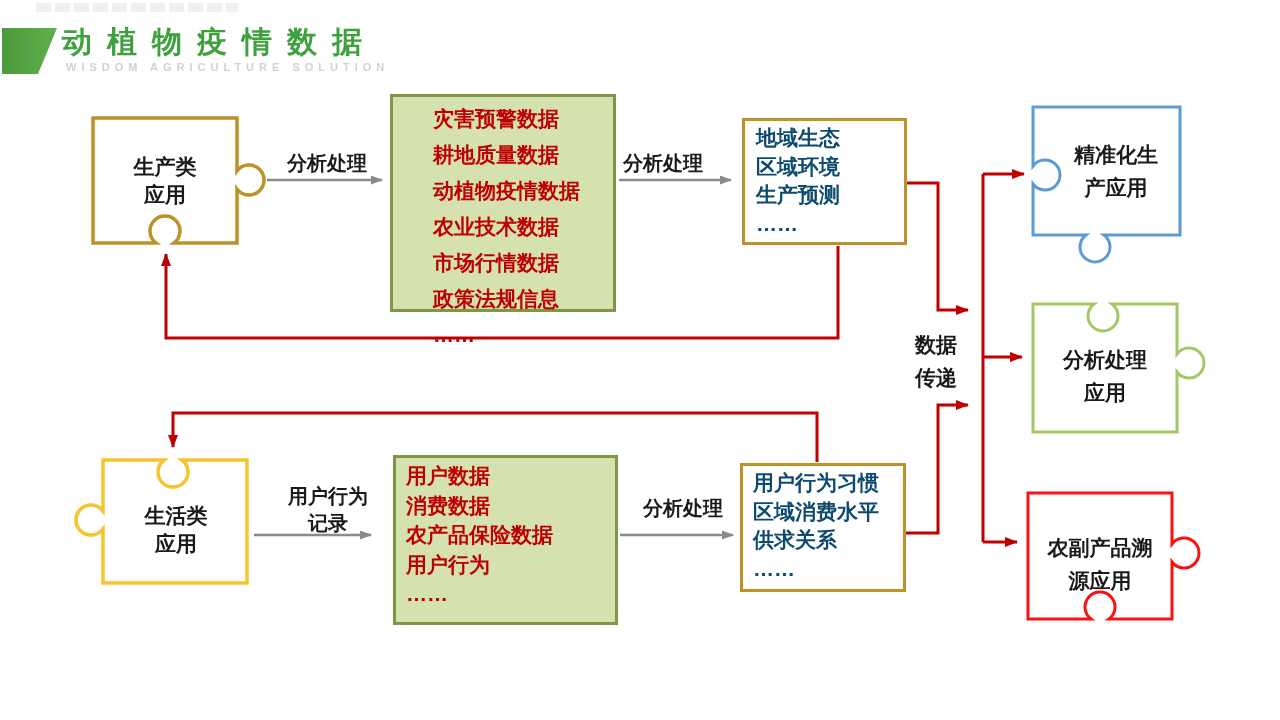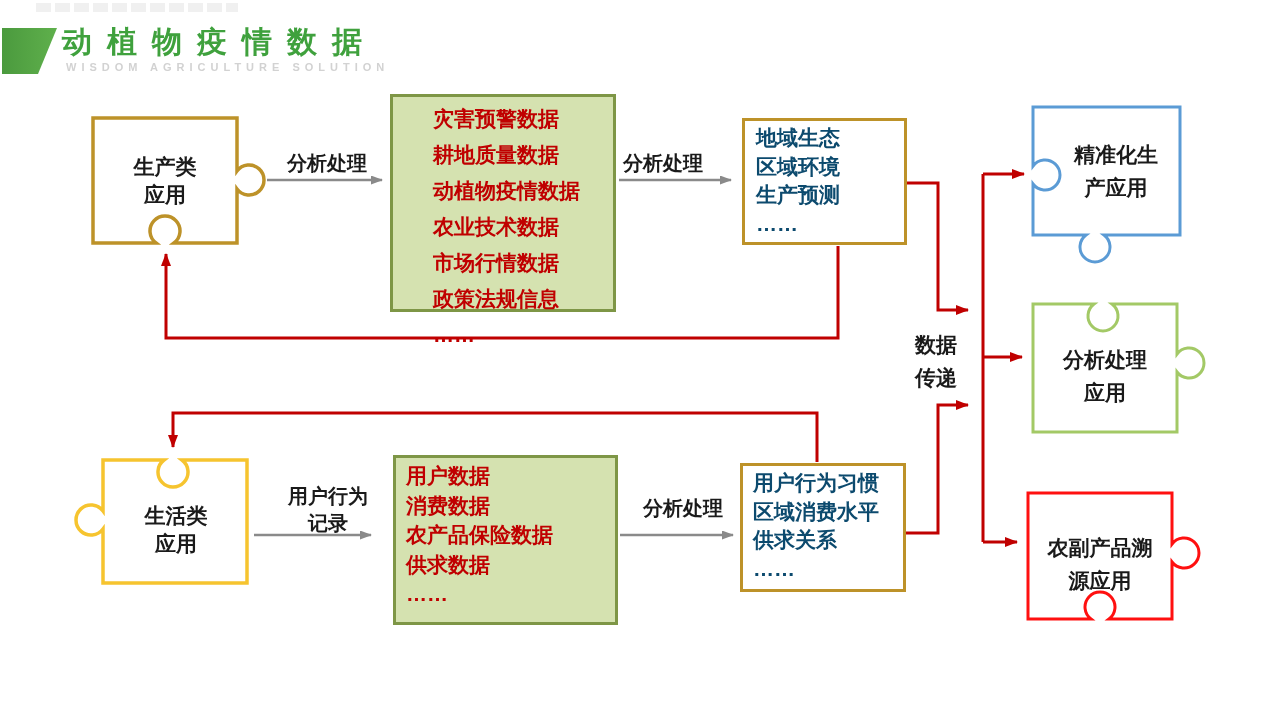--- a/index.html
+++ b/index.html
@@ -97,21 +97,21 @@
 市场行情数据
 政策法规信息
 ……</div>
   <div class="lbl blacklist" style="left:756px;top:124px;">地域生态
 区域环境
 生产预测
 ……</div>
   <div class="lbl redlist2" style="left:406px;top:461px;">用户数据
 消费数据
 农产品保险数据
-供求数据
+用户行为
 ……</div>
   <div class="lbl blacklist" style="left:753px;top:469px;">用户行为习惯
 区域消费水平
 供求关系
 ……</div>
 
   <div class="lbl nodelbl centered" style="left:165px;top:153px;">生产类
 应用</div>
   <div class="lbl nodelbl centered" style="left:176px;top:502px;">生活类
 应用</div>

